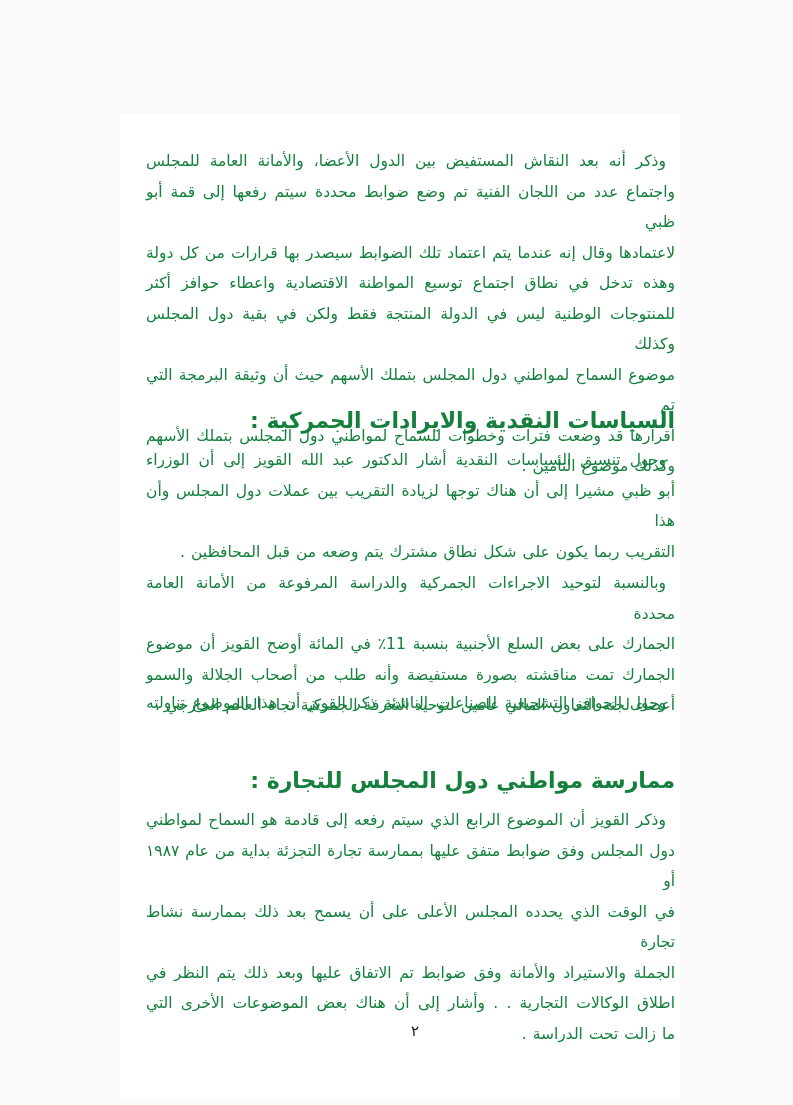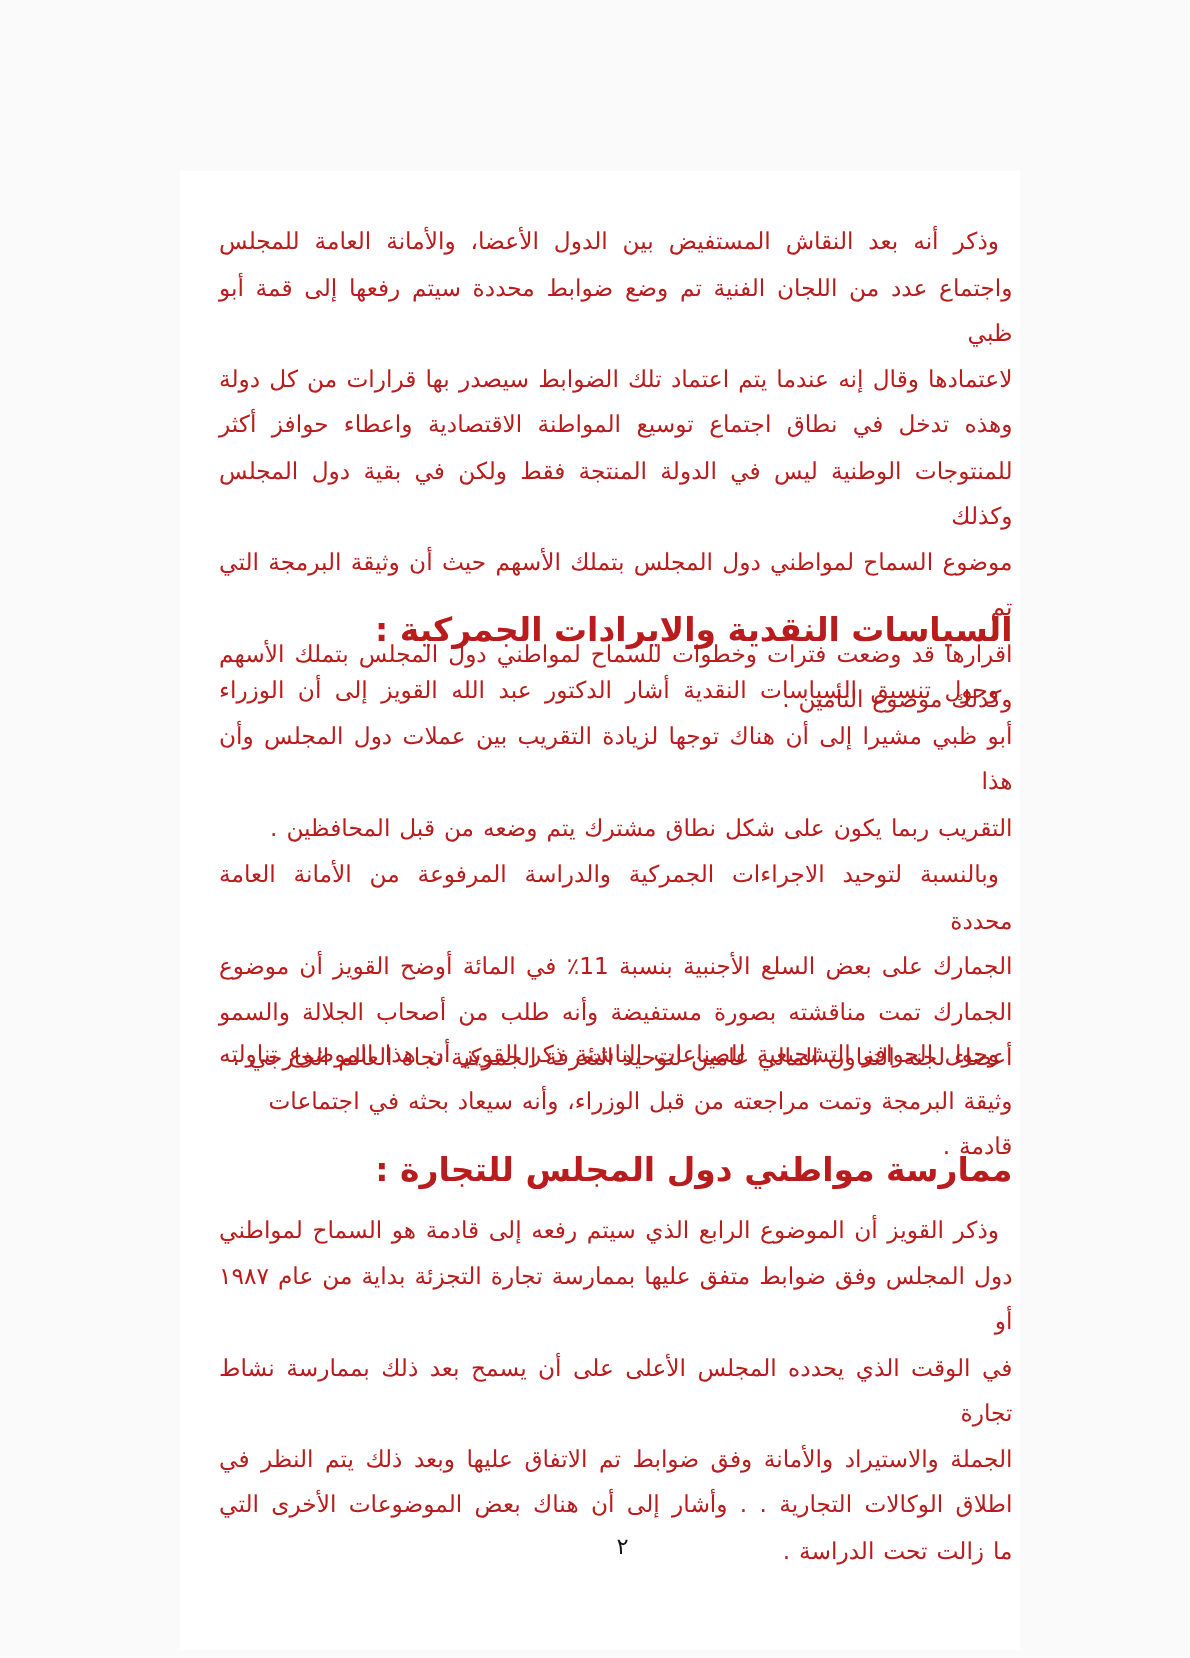--- a/index.html
+++ b/index.html
@@ -23,21 +23,21 @@
     top: 114px;
     width: 560px;
     height: 986px;
     background: #ffffff;
   }
   .block {
     position: absolute;
     left: 26px;
     right: 5px;
     direction: rtl;
-    color: #b91c1c;
+    color: #15803d;
   }
   .para .line {
     font-size: 15.5px;
     line-height: 30.5px;
     white-space: normal;
     text-align: justify;
     text-align-last: justify;
     text-justify: inter-word;
     word-spacing: 1px;
   }
@@ -95,21 +95,20 @@
 
     <div class="block para" style="top:454px">
       <div class="line first">وبالنسبة لتوحيد الاجراءات الجمركية والدراسة المرفوعة من الأمانة العامة محددة</div>
       <div class="line">الجمارك على بعض السلع الأجنبية بنسبة 11٪ في المائة أوضح القويز أن موضوع</div>
       <div class="line">الجمارك تمت مناقشته بصورة مستفيضة وأنه طلب من أصحاب الجلالة والسمو</div>
       <div class="line last">أعضاء لجنة التعاون المالي عامين لتوحيد التعرفة الجمركية تجاه العالم الخارجي .</div>
     </div>
 
     <div class="block para" style="top:574px">
       <div class="line first">وحول الحوافز التشجيعية للصناعات الناشئة ذكر القويز أن هذا الموضوع تناولته</div>
-      <div class="line last">وثيقة البرمجة وتمت مراجعته من قبل الوزراء، وأنه سيعاد بحثه في اجتماعات قادمة .</div>
     </div>
 
     <h2 class="block heading" style="top:654px">ممارسة مواطني دول المجلس للتجارة :</h2>
 
     <div class="block para" style="top:691px">
       <div class="line first">وذكر القويز أن الموضوع الرابع الذي سيتم رفعه إلى قادمة هو السماح لمواطني</div>
       <div class="line">دول المجلس وفق ضوابط متفق عليها بممارسة تجارة التجزئة بداية من عام ١٩٨٧ أو</div>
       <div class="line">في الوقت الذي يحدده المجلس الأعلى على أن يسمح بعد ذلك بممارسة نشاط تجارة</div>
       <div class="line">الجملة والاستيراد والأمانة وفق ضوابط تم الاتفاق عليها وبعد ذلك يتم النظر في</div>
       <div class="line">اطلاق الوكالات التجارية . . وأشار إلى أن هناك بعض الموضوعات الأخرى التي</div>

